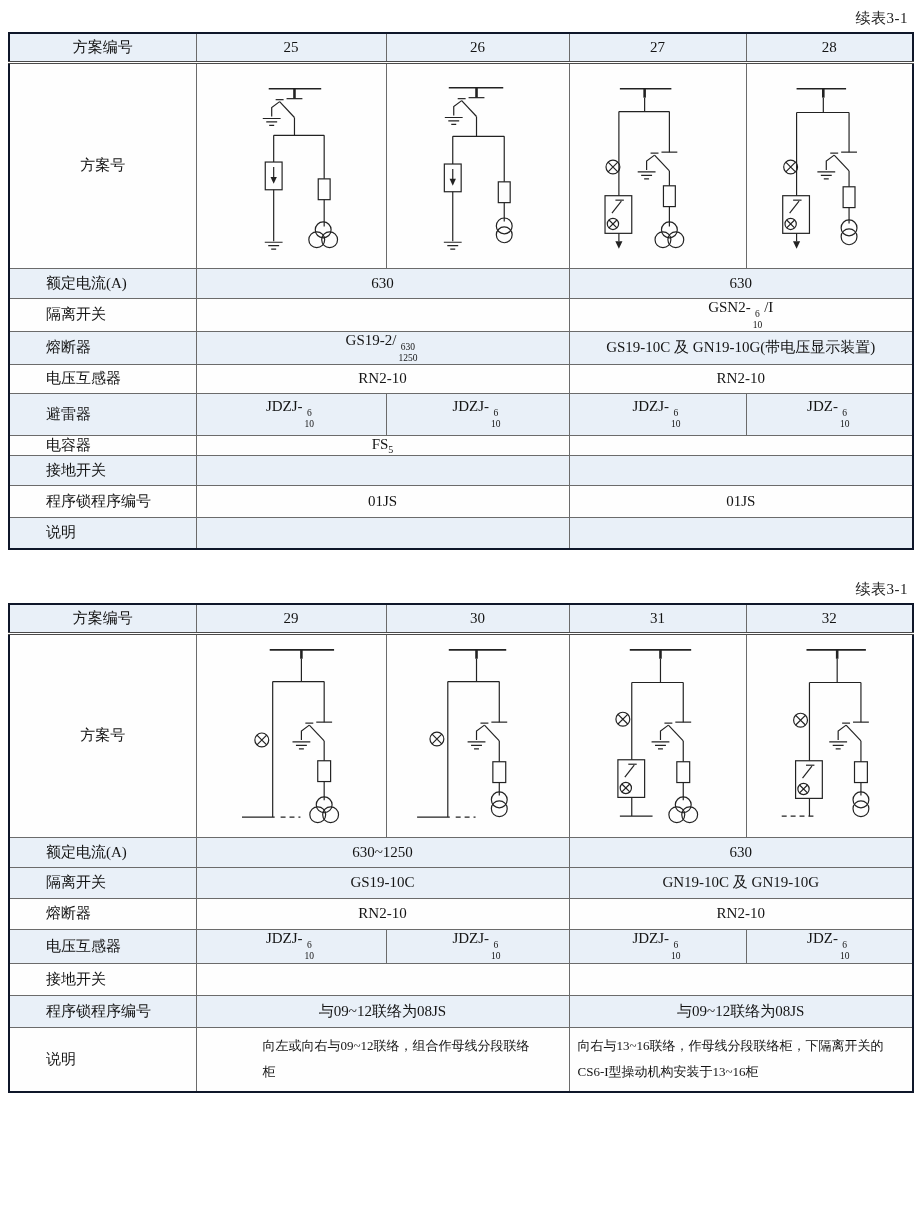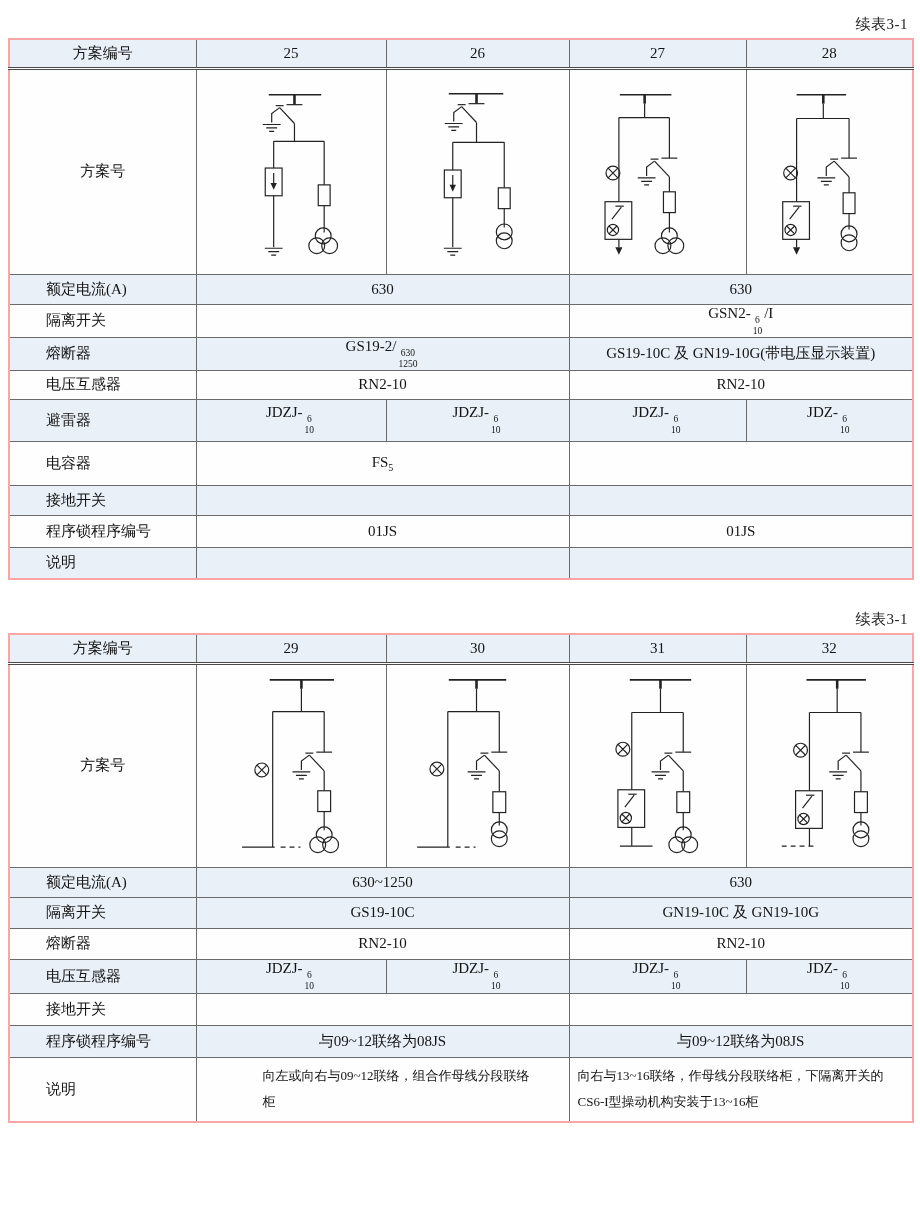--- a/index.html
+++ b/index.html
@@ -1,24 +1,24 @@
 <!DOCTYPE html>
 <html><head>
 <meta charset="utf-8">
 <style>
   *{margin:0;padding:0;box-sizing:border-box}
   html,body{background:#ffffff}
   body{width:920px;height:1211px;overflow:hidden;
        font-family:"Liberation Serif","DejaVu Serif",serif;color:#141414}
-  .page{padding:12px 8px 0 8px}
+  .page{padding:6px 8px 0 8px}
   .caption{text-align:right;font-size:15px;letter-spacing:.5px;color:#1c1c1c;
            padding:3px 4px 4px 0}
   .caption.second{margin-top:27px}
   table{border-collapse:collapse;table-layout:fixed;width:904px;
-        border:2px solid #fca5a5;background:#fff}
+        border:2px solid #0f172a;background:#fff}
   col.c0{width:187px}col.c1{width:190px}col.c2{width:183px}col.c3{width:177px}col.c4{width:167px}
   th,td{border:1px solid #6b6b6b;font-weight:normal;font-size:15px;
         text-align:center;vertical-align:middle;padding:0;overflow:hidden}
   tr.shaded th,tr.shaded td{background:#e9f0f8}
   tr.plain th,tr.plain td{background:#fefefe}
   tr.hdr th{border-bottom:3px double #4a4a4a}
   th.rowlabel{text-align:left;padding-left:36px}
   th.centerlab{text-align:center;padding-left:0}
   td.note{text-align:left;font-size:13px;line-height:26px;padding:4px 8px;vertical-align:middle}
   td.note.leftnote{padding:4px 36px 4px 66px}
@@ -219,21 +219,21 @@
       <td><span>JDZJ-</span><span class="frac">
               <span>6</span>
               <span>10</span>
             </span></td>
       <td><span>JDZ-</span><span class="frac">
               <span>6</span>
               <span>10</span>
             </span></td>
     </tr>
 
-    <tr class="plain" style="height:44px">
+    <tr class="plain" style="height:20px">
       <th class="rowlabel">电容器</th>
       <td colspan="2"><span>FS</span><sub class="cap">5</sub></td>
       <td colspan="2"></td>
     </tr>
 
     <tr class="shaded" style="height:30px">
       <th class="rowlabel">接地开关</th>
       <td colspan="2"></td>
       <td colspan="2"></td>
     </tr>

